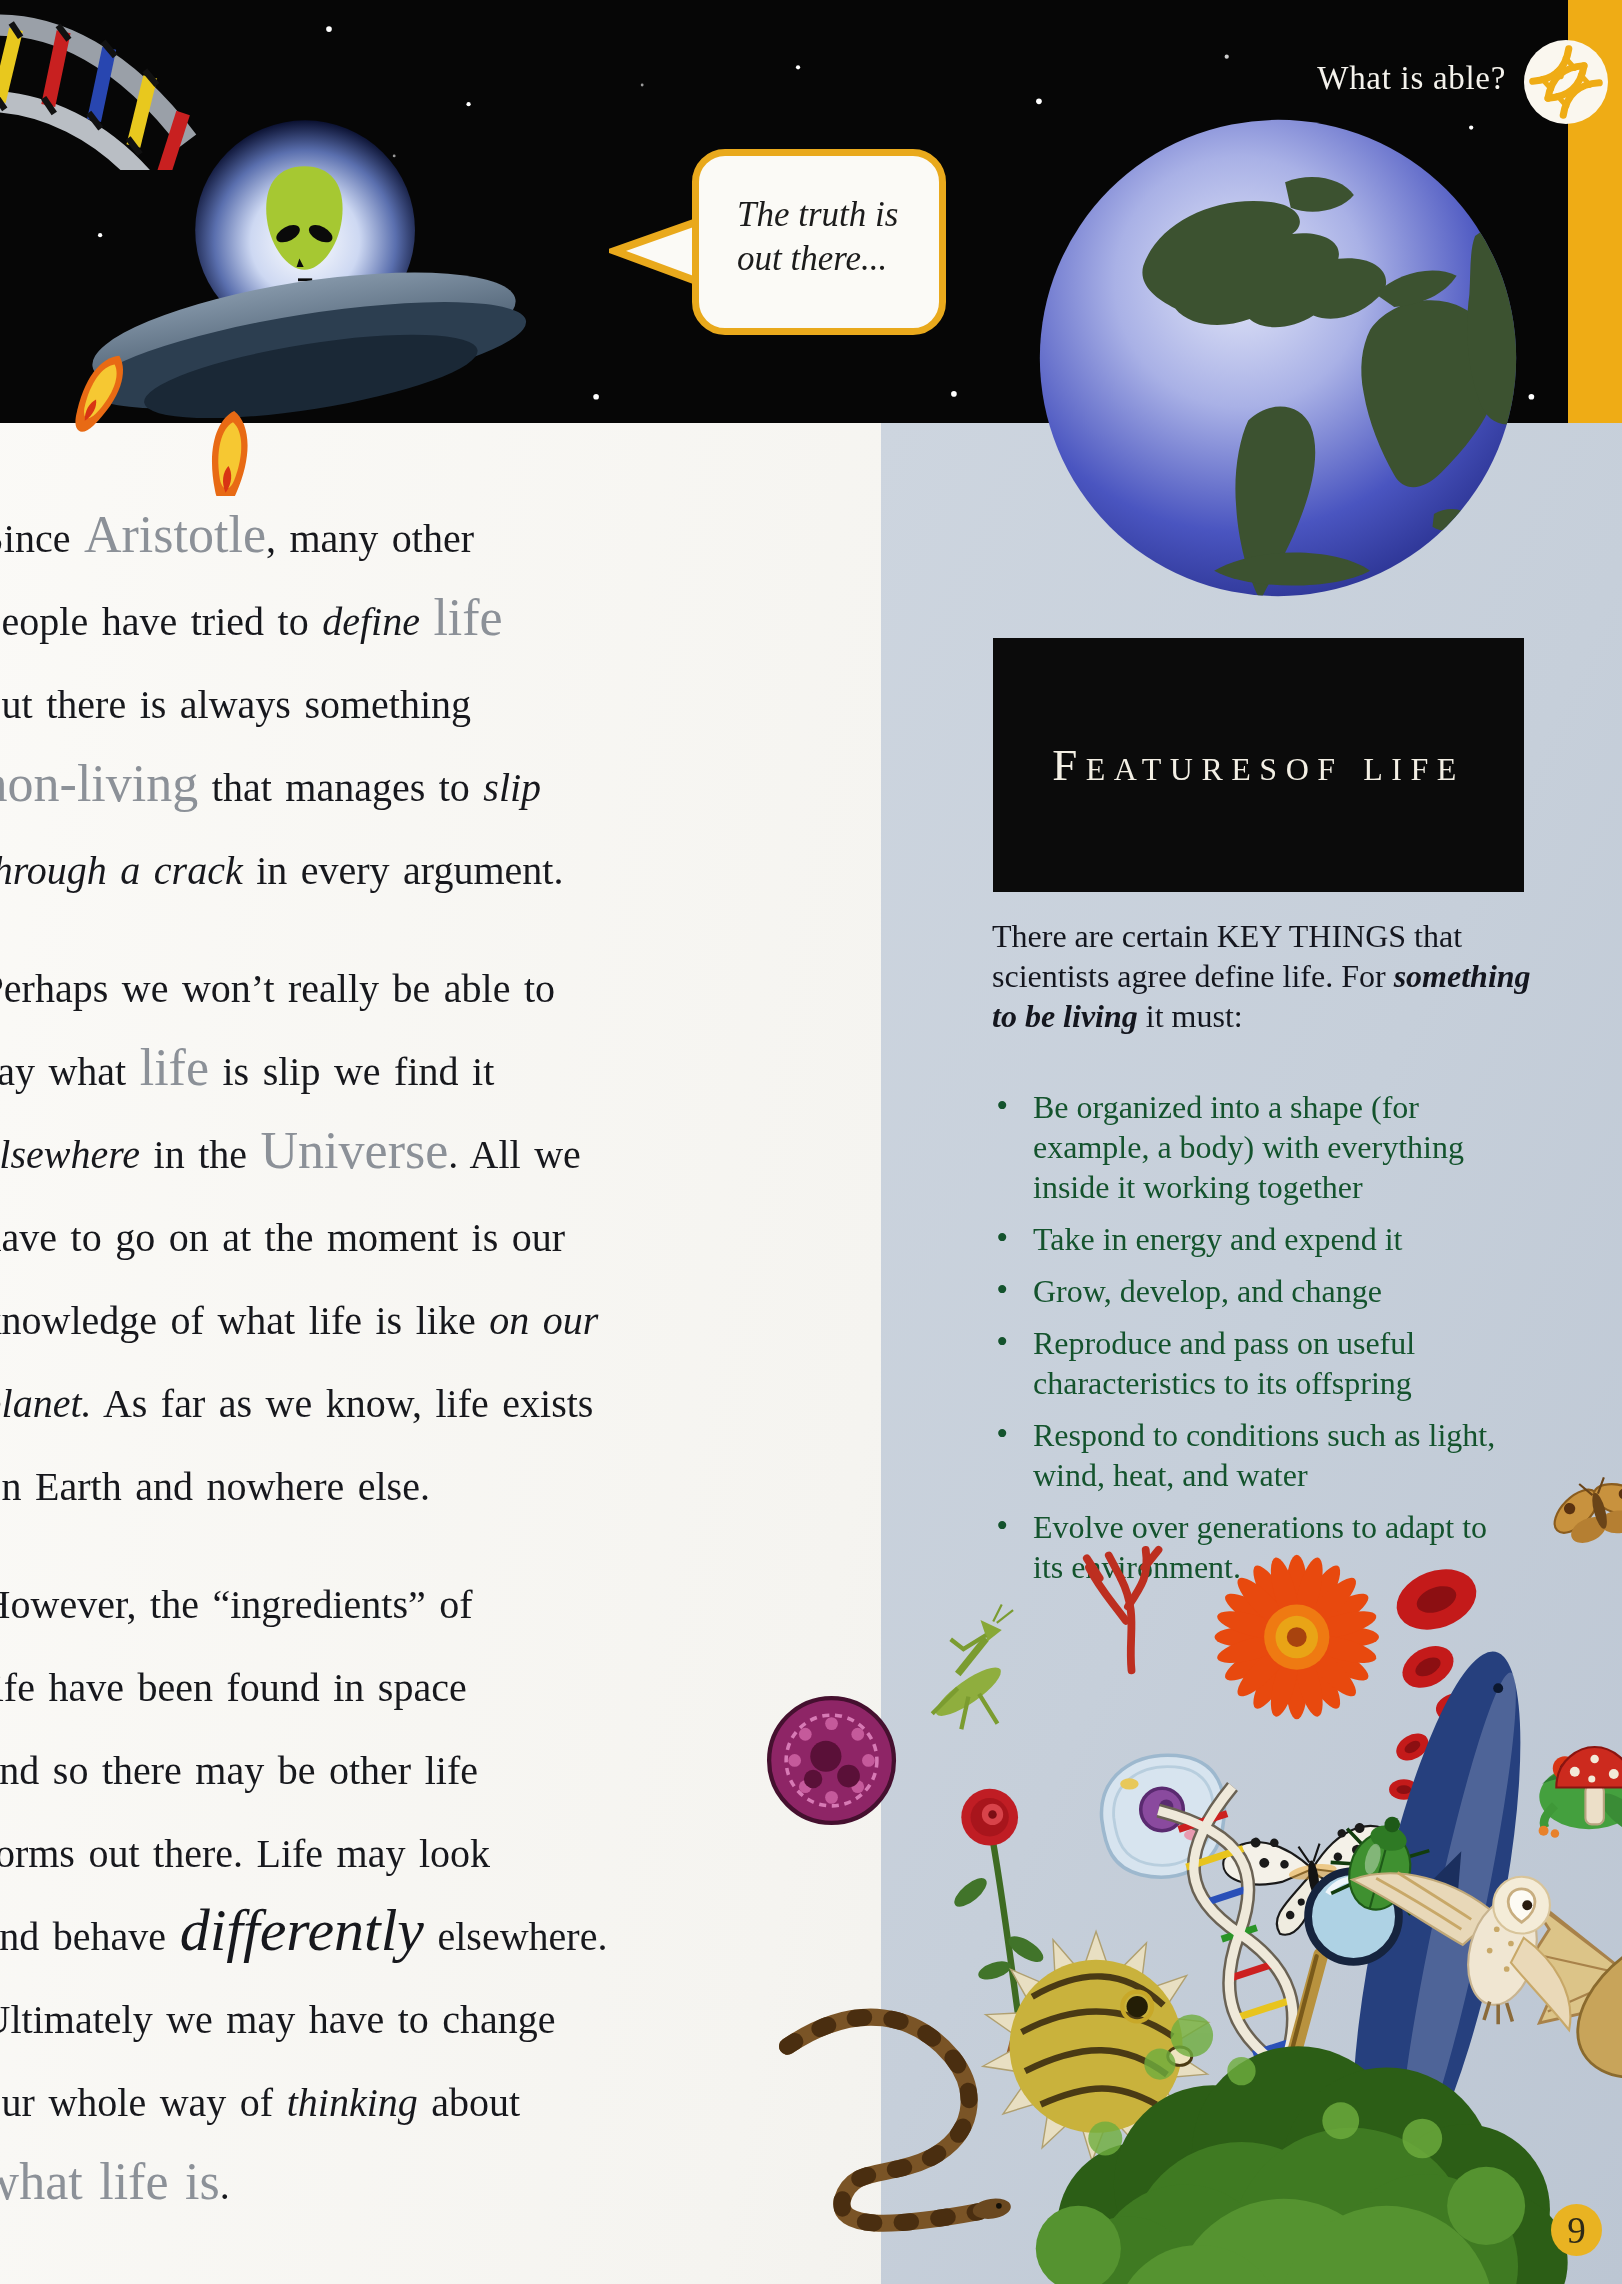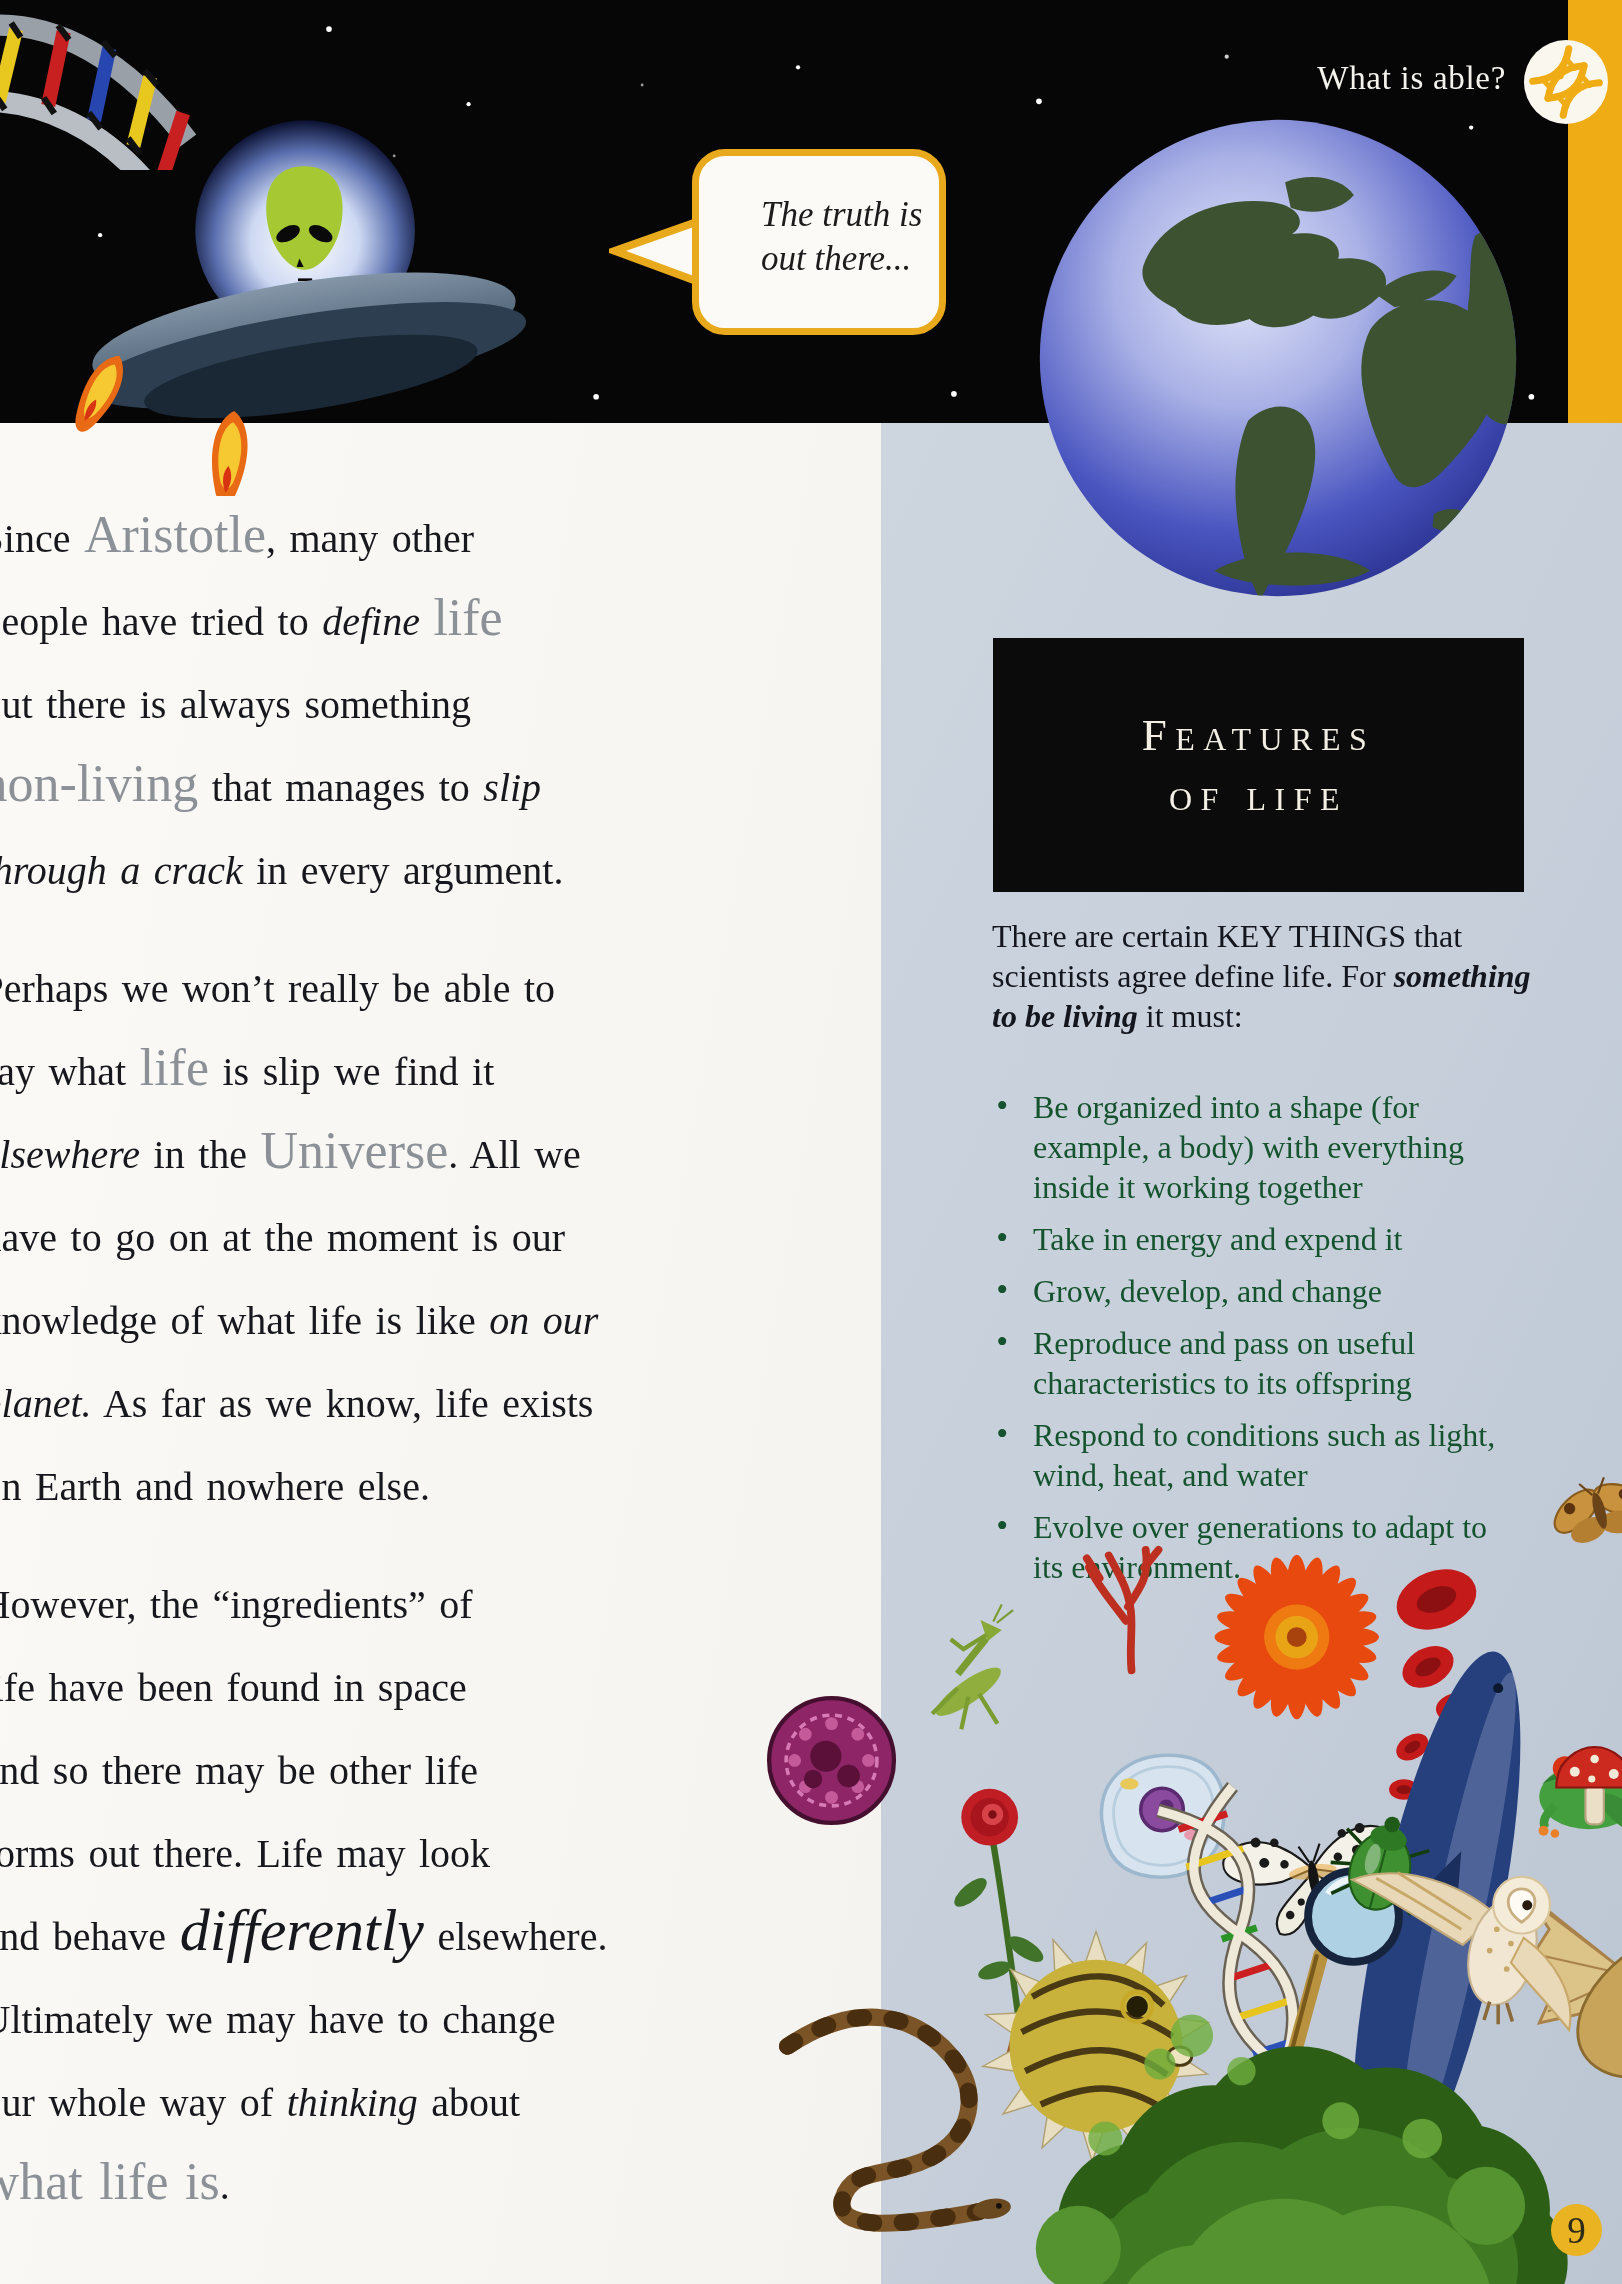--- a/index.html
+++ b/index.html
@@ -10,27 +10,27 @@
   }
   
   .space-band{position:absolute;left:0;top:0;width:1623px;height:423px;background:#060606;}
   .accent-strip{position:absolute;left:1568px;top:0;width:55px;height:423px;background:#EFAC15;}
   .dna-badge{position:absolute;left:1524px;top:40px;width:84px;height:84px;border-radius:50%;
     background:#faf7ef;display:flex;align-items:center;justify-content:center;}
   .page-header-title{position:absolute;top:60px;right:117px;color:#f4f2ec;font-size:33px;letter-spacing:0.7px;}
   
   .bubble{position:absolute;left:692px;top:149px;width:254px;height:186px;background:#fbfaf6;
     border:7.8px solid #E9A91C;border-radius:33px;box-sizing:border-box;z-index:6;}
-  .bubble-text{padding:37px 0 0 38px;font-style:italic;font-size:35px;line-height:44px;color:#1c1c1c;margin-left:24px;}
+  .bubble-text{padding:37px 0 0 38px;font-style:italic;font-size:35px;line-height:44px;color:#1c1c1c;}
   .bubble-tail{position:absolute;left:609px;top:207px;z-index:5;}
   
   .sidebar-bg{position:absolute;left:881px;top:423px;width:742px;height:1861px;
     background:linear-gradient(115deg,#cdd5df 0%,#c6cfda 50%,#bcc6d3 100%);}
   .features-box{position:absolute;left:993px;top:638px;width:531px;height:254px;background:#0b0b0b;
-    display:flex;flex-direction:column;align-items:center;justify-content:center;}
+    display:flex;flex-direction:row;align-items:center;justify-content:center;}
   .features-title{color:#f3efe4;font-variant:small-caps;font-size:45px;letter-spacing:8.5px;line-height:60px;text-align:center;}
   .sb-intro{position:absolute;left:992px;top:916px;width:539px;font-size:32px;line-height:40px;color:#14161e;}
   .seg-bi{font-weight:bold;font-style:italic;}
   .sb-bullets{position:absolute;left:992px;top:1087px;width:511px;margin:0;padding:0;list-style:none;
     font-size:32px;line-height:40px;color:#14532d;}
   .sb-bullets li{position:relative;padding-left:41px;margin-bottom:12px;}
   .sb-bullets li::before{content:"•";position:absolute;left:4.3px;top:-1.4px;font-size:34px;}
   
   .main-text{position:absolute;left:-18.4px;top:497px;width:922px;z-index:4;}
   .para + .para{margin-top:35px;}

